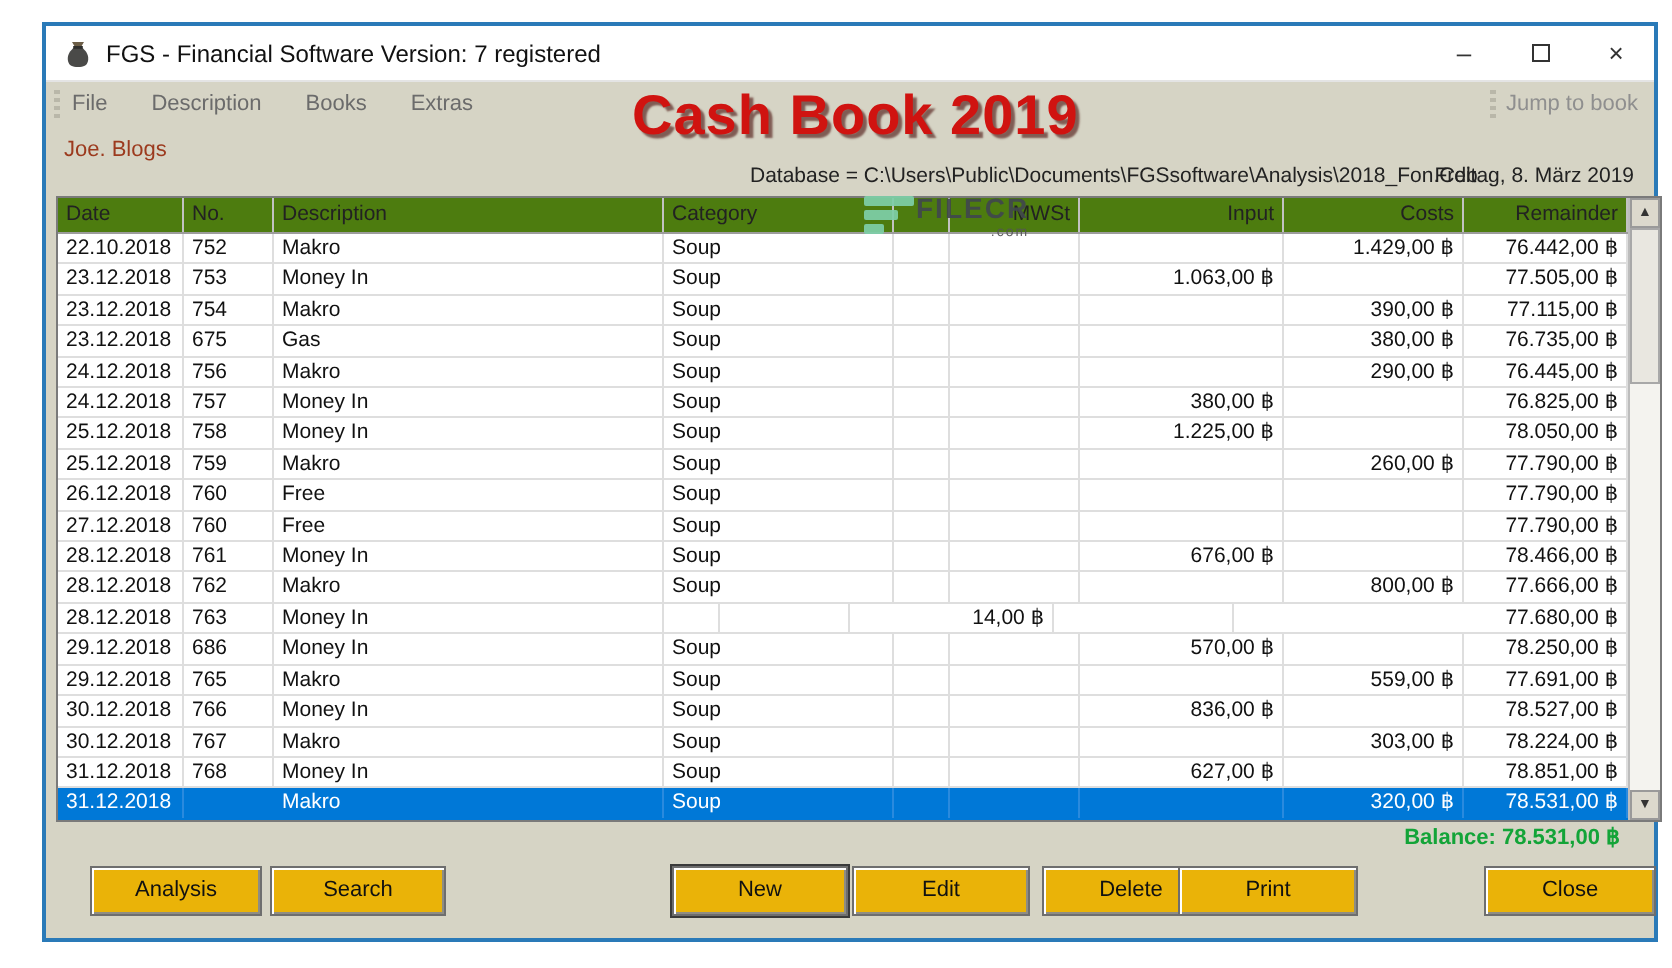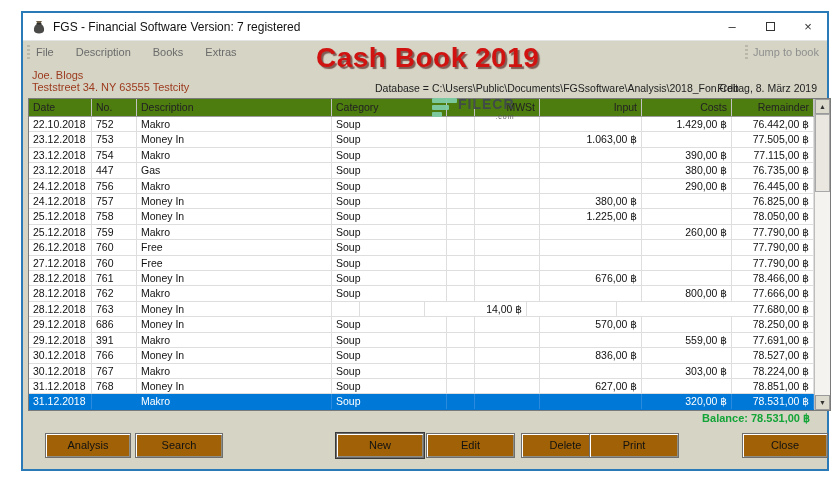--- a/index.html
+++ b/index.html
@@ -63,21 +63,21 @@
     border:1px solid #9a9a9a; display:flex; align-items:center; justify-content:center;
     font-size:7px; color:#333; }
   .sb-up { top:0; }
   .sb-down { bottom:0; }
   .sb-thumb { position:absolute; left:0; top:15px; width:15px; height:78px;
     background:#e9e7e0; border:1px solid #a8a8a8; }
   
   .balance { position:absolute; right:17px; top:399px; font-size:11px; font-weight:bold;
     color:#13a438; }
   .btn { position:absolute; top:420px; height:25px; font-size:11px; color:#111;
-    background:#a16207; border:1px solid #6e6e6e; text-align:center; line-height:23px;
+    background:#eab308; border:1px solid #6e6e6e; text-align:center; line-height:23px;
     box-shadow:inset 1px 1px 0 #ffffff, inset -1px -1px 0 #8f8d84; cursor:default; }
   .btn.default { box-shadow:0 0 0 1px #3a3a3a, inset 1px 1px 0 #ffffff, inset -1px -1px 0 #8f8d84; }
   .btn-analysis { left:22px;  width:86px; }
   .btn-search   { left:112px; width:88px; }
   .btn-new      { left:313px; width:88px; }
   .btn-edit     { left:403px; width:89px; }
   .btn-delete   { left:498px; width:89px; }
   .btn-print    { left:566px; width:90px; }
   .btn-close    { left:719px; width:86px; }
 </style>
@@ -111,21 +111,20 @@
     <span class="menu-right">
       <span class="grip"></span>
       <span>Jump to book</span>
     </span>
   </div>
 
   <div class="heading">Cash Book 2019</div>
 
   <div class="owner">
     <div>Joe. Blogs</div>
-    <div>Teststreet 34. NY 63555 Testcity</div>
   </div>
 
   <div class="db-line">Database = C:\Users\Public\Documents\FGSsoftware\Analysis\2018_Fon.Cdb</div>
   <div class="date-line">Freitag, 8. März 2019</div>
 
   <div class="watermark">
     <div class="wm-bars">
       <div class="wm-b1"></div>
         <div class="wm-b2"></div>
         <div class="wm-b3"></div>
@@ -177,21 +176,21 @@
           <div class="cell" style="width: 195px;">Makro</div>
           <div class="cell" style="width: 115px;">Soup</div>
           <div class="cell" style="width: 28px;"></div>
           <div class="cell" style="width: 65px;"></div>
           <div class="cell num" style="width: 102px;"></div>
           <div class="cell num" style="width: 90px;">390,00 ฿</div>
           <div class="cell num" style="width: 82px; flex: 1 1 0%;">77.115,00 ฿</div>
         </div>
         <div class="trow">
           <div class="cell" style="width: 63px;">23.12.2018</div>
-          <div class="cell" style="width: 45px;">447</div>
+          <div class="cell" style="width: 45px;">675</div>
           <div class="cell" style="width: 195px;">Gas</div>
           <div class="cell" style="width: 115px;">Soup</div>
           <div class="cell" style="width: 28px;"></div>
           <div class="cell" style="width: 65px;"></div>
           <div class="cell num" style="width: 102px;"></div>
           <div class="cell num" style="width: 90px;">380,00 ฿</div>
           <div class="cell num" style="width: 82px; flex: 1 1 0%;">76.735,00 ฿</div>
         </div>
         <div class="trow">
           <div class="cell" style="width: 63px;">24.12.2018</div>
@@ -297,21 +296,21 @@
           <div class="cell" style="width: 195px;">Money In</div>
           <div class="cell" style="width: 115px;">Soup</div>
           <div class="cell" style="width: 28px;"></div>
           <div class="cell" style="width: 65px;"></div>
           <div class="cell num" style="width: 102px;">570,00 ฿</div>
           <div class="cell num" style="width: 90px;"></div>
           <div class="cell num" style="width: 82px; flex: 1 1 0%;">78.250,00 ฿</div>
         </div>
         <div class="trow">
           <div class="cell" style="width: 63px;">29.12.2018</div>
-          <div class="cell" style="width: 45px;">391</div>
+          <div class="cell" style="width: 45px;">765</div>
           <div class="cell" style="width: 195px;">Makro</div>
           <div class="cell" style="width: 115px;">Soup</div>
           <div class="cell" style="width: 28px;"></div>
           <div class="cell" style="width: 65px;"></div>
           <div class="cell num" style="width: 102px;"></div>
           <div class="cell num" style="width: 90px;">559,00 ฿</div>
           <div class="cell num" style="width: 82px; flex: 1 1 0%;">77.691,00 ฿</div>
         </div>
         <div class="trow">
           <div class="cell" style="width: 63px;">30.12.2018</div>

